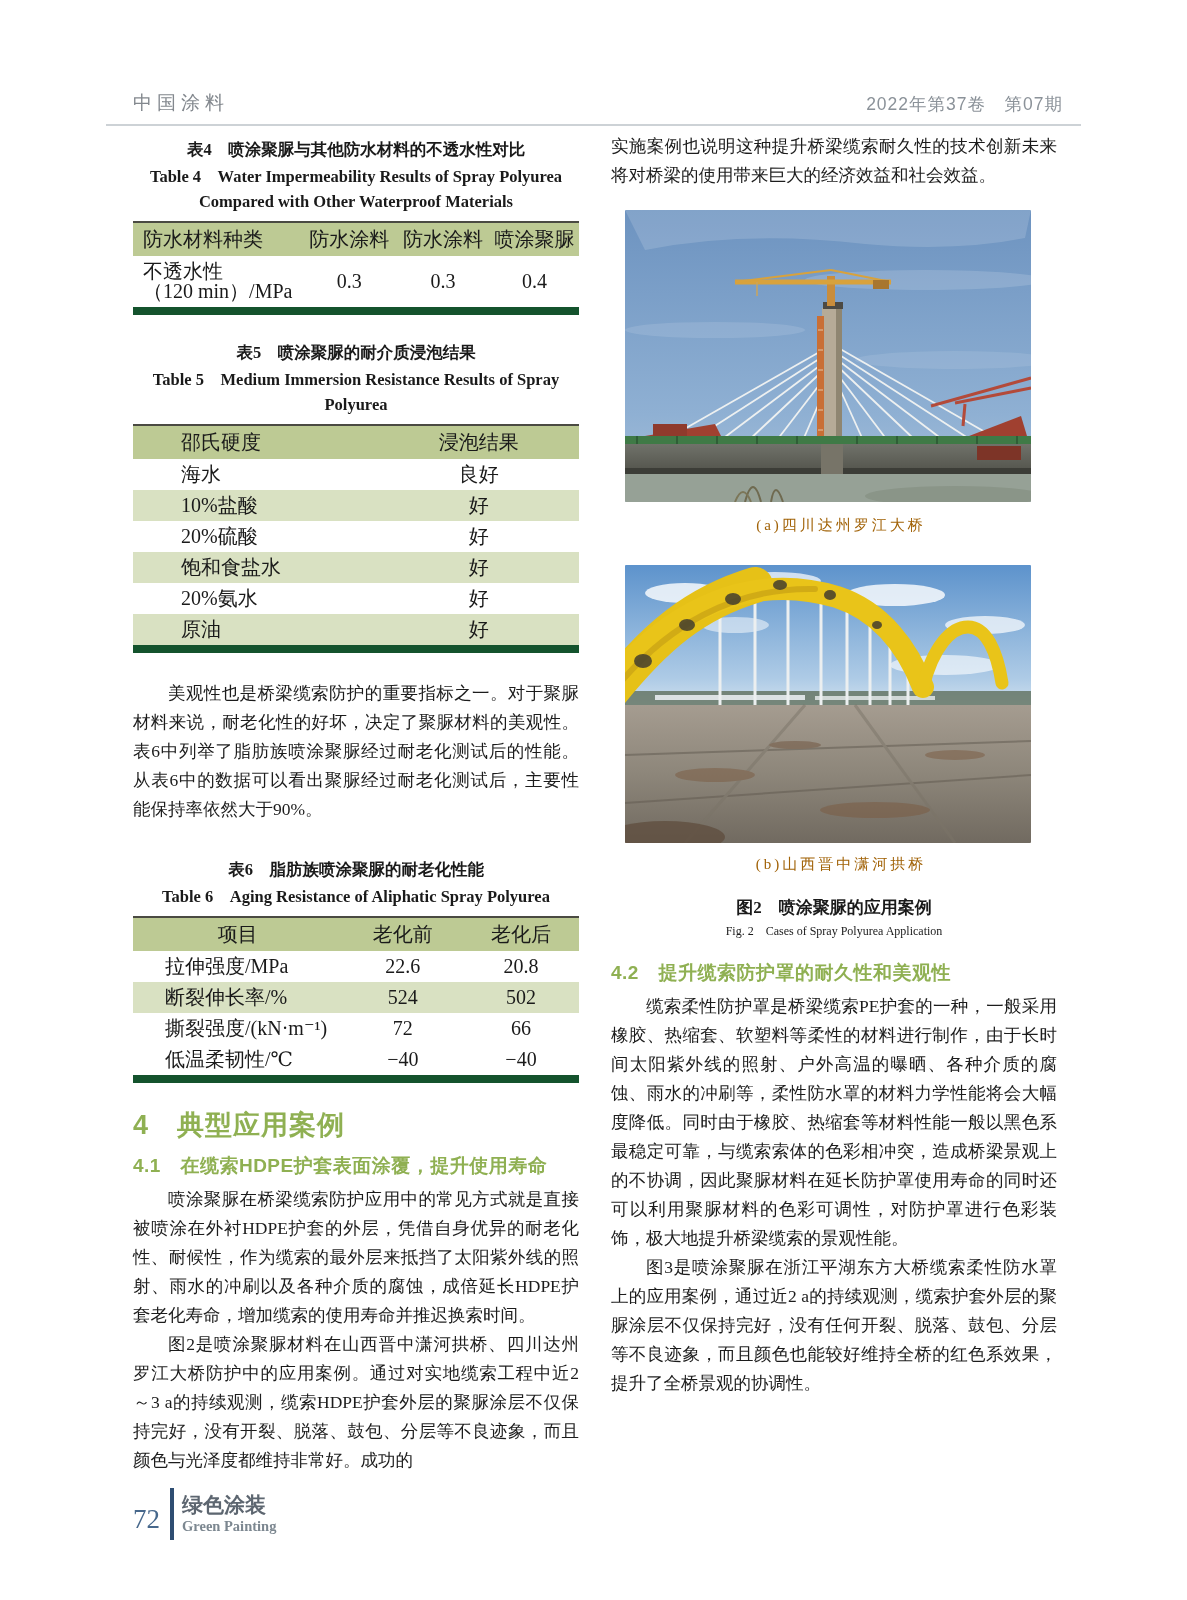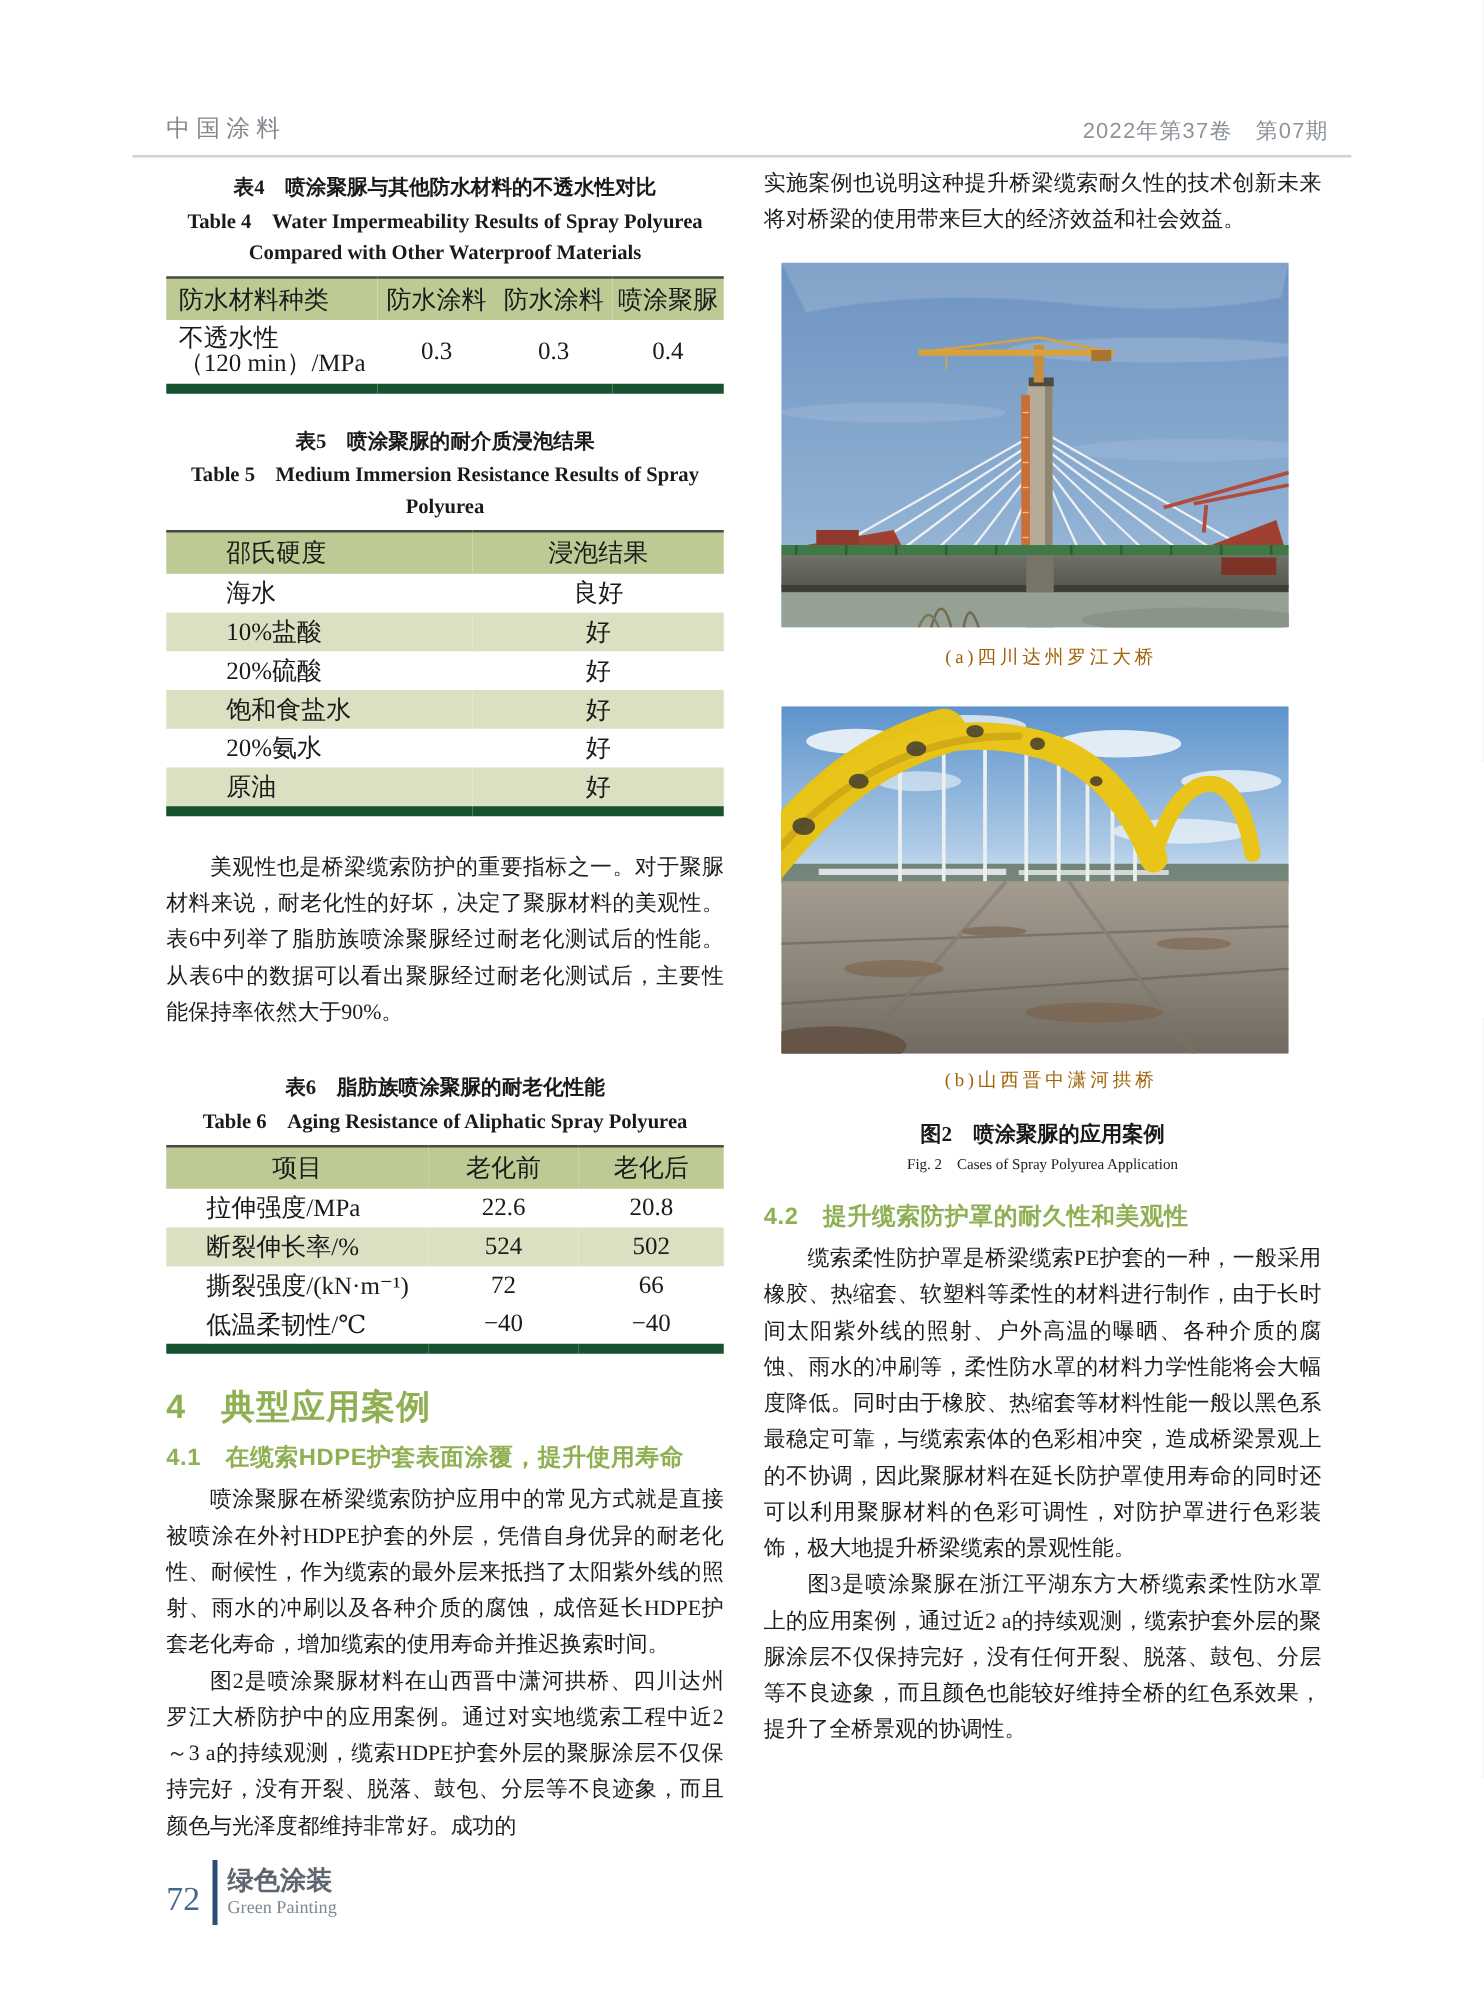--- a/index.html
+++ b/index.html
@@ -51,21 +51,21 @@
   .fig-cap-green { text-align:center; color:#a16207; font-size:15px; letter-spacing:3px; margin-left:14px; }
   .fig-cap-zh { text-align:center; font-weight:bold; font-size:17px; }
   .fig-cap-en { text-align:center; font-weight:normal; font-size:12px; }
 
   
   .footer { position:absolute; left:133px; top:1488px; display:flex; align-items:center; }
   .pg-num { font-size:27px; color:#47688c; margin-right:10px; margin-top:10px; }
   .ftr-bar { width:4px; height:52px; background:#2e4d72; margin-right:8px; }
   .ftr-zh { font-family:"Liberation Sans","DejaVu Sans",sans-serif; font-weight:bold;
     font-size:21px; color:#5d6670; line-height:24px; }
-  .ftr-en { font-size:14.5px; color:#7c8790; line-height:18px; }
+  .ftr-en { font-size:14.5px; color:#7c8790; line-height:18px;font-weight:bold; }
 
   .mt6{margin-top:6px}.mt10{margin-top:10px}.mt14{margin-top:14px}.mt12{margin-top:12px}
   .mt20{margin-top:20px}.mt22{margin-top:22px}.mt24{margin-top:24px}.mt26{margin-top:26px}
   .mt30{margin-top:30px}.mt34{margin-top:34px}.mt4{margin-top:4px}
 </style>
 </head>
 <body>
 
 <div class="page">
 

